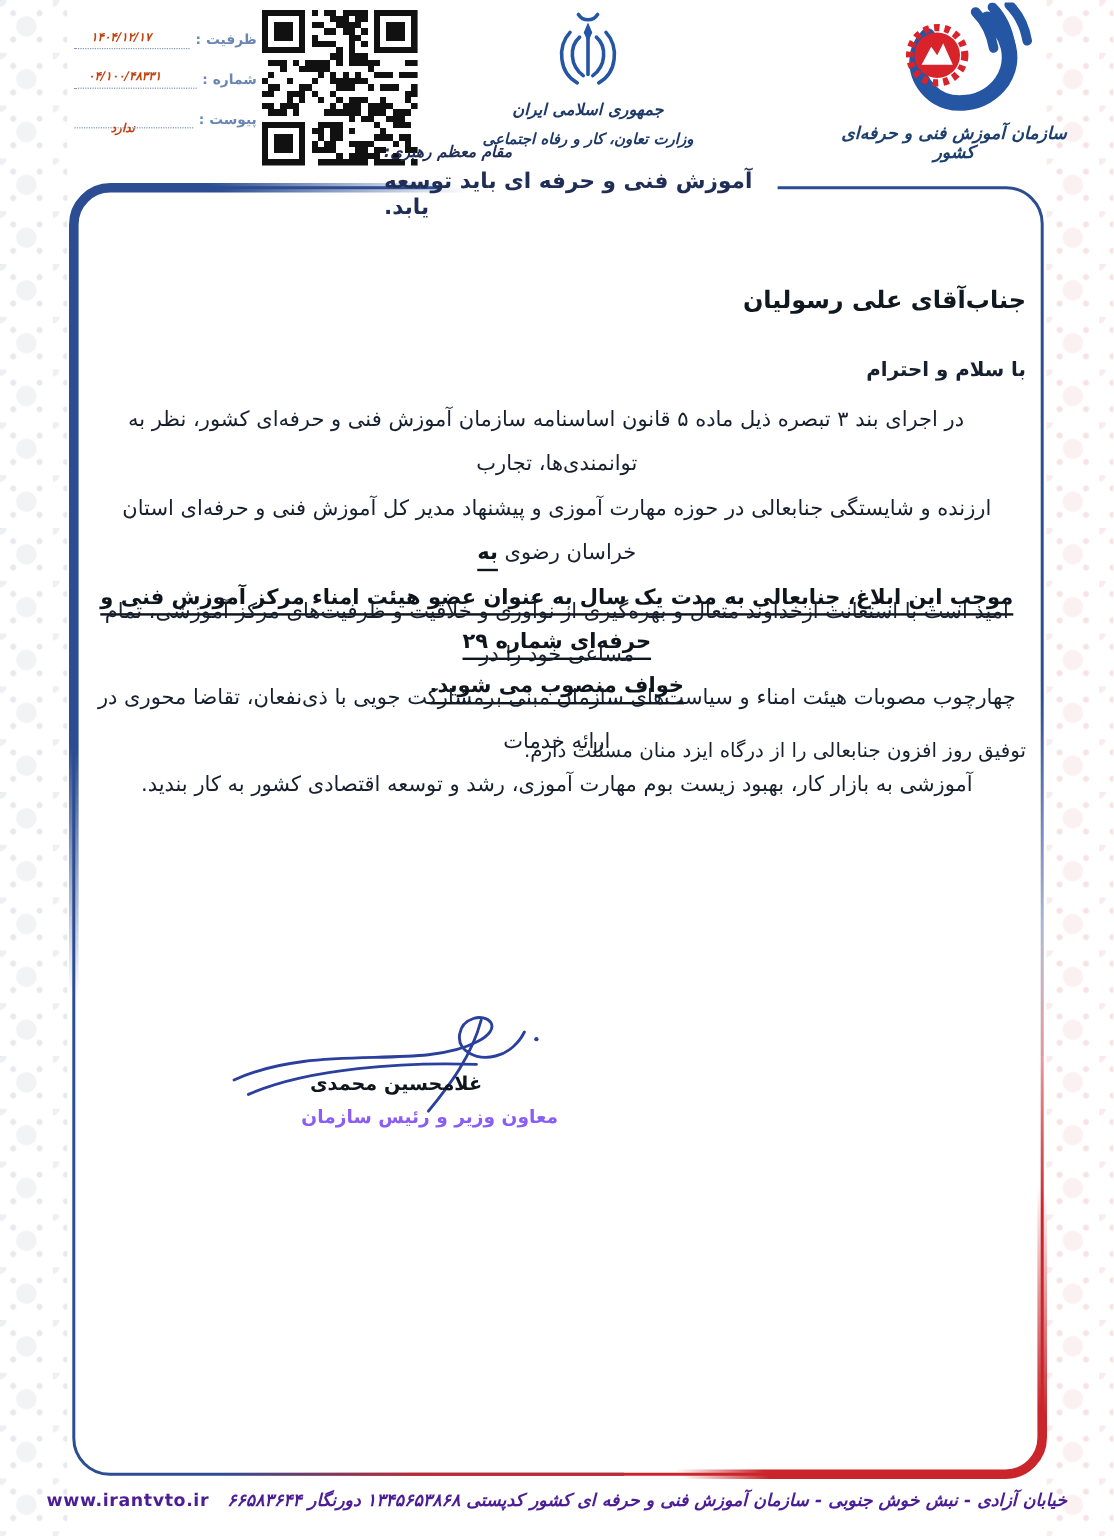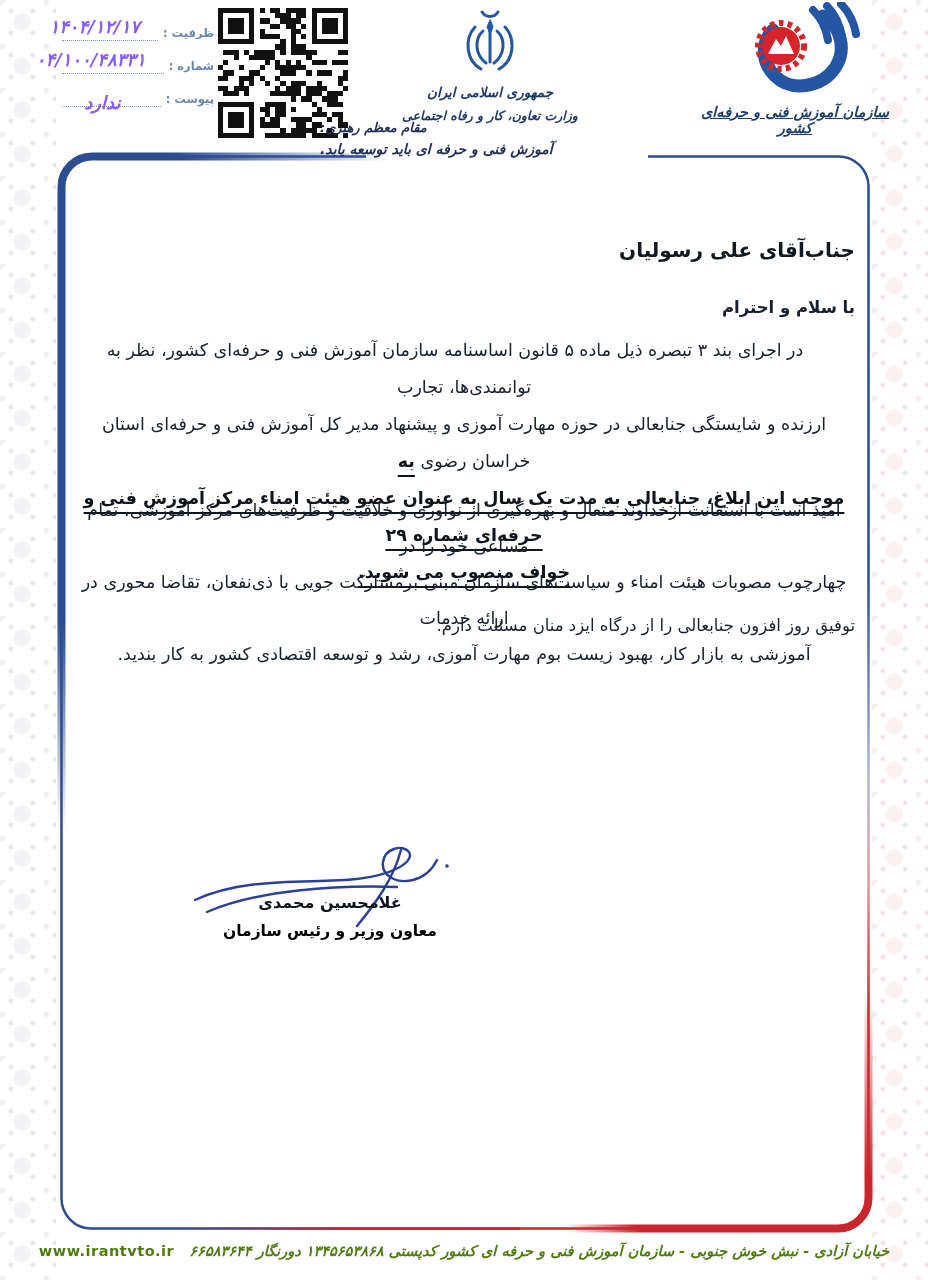--- a/index.html
+++ b/index.html
@@ -19,61 +19,61 @@
       radial-gradient(circle at 11px 11px, rgba(205,80,90,.16) 2px, transparent 3px),
       radial-gradient(circle at 0px 0px,  rgba(205,80,90,.11) 5px, transparent 6px),
       radial-gradient(circle at 22px 22px, rgba(205,80,90,.08) 8px, transparent 9px);}
 
   
   .meta{position:absolute;left:62px;top:8px;width:152px;}
   .meta-row{display:flex;direction:rtl;align-items:flex-end;gap:5px;height:33px;}
   .meta-label{color:#6a86b5;font-size:11.5px;font-weight:bold;white-space:nowrap;padding-bottom:1px;}
   .meta-line{flex:1;border-bottom:1.6px dotted #7d96bd;position:relative;height:100%;}
   .meta-value{position:absolute;bottom:3px;left:0;right:18px;text-align:center;
-    color:#8b5cf6;font-weight:bold;font-size:18px;font-style:italic;white-space:nowrap;}
+    color:#c2410c;font-weight:bold;font-size:10px;font-style:italic;white-space:nowrap;}
   .meta-value.onLine{bottom:-7px;background:transparent;}
 
   .qr-box{position:absolute;left:218px;top:8px;width:130px;height:130px;background:#fff;}
 
   
   .gov{position:absolute;left:398px;top:6px;width:184px;text-align:center;direction:rtl;}
   .gov .rep{font-size:13.5px;font-weight:bold;font-style:italic;color:#1e3a68;margin-top:4px;}
   .gov .min{font-size:12.5px;font-weight:bold;font-style:italic;color:#1e3a68;margin-top:8px;}
 
   
   .org{position:absolute;left:688px;top:2px;width:214px;text-align:center;direction:rtl;}
-  .org .name{font-size:14.5px;font-weight:bold;font-style:italic;color:#1c3f6e;margin-top:2px;text-decoration:underline;}
+  .org .name{font-size:14.5px;font-weight:bold;font-style:italic;color:#1c3f6e;margin-top:2px;}
 
   
   .slogan{position:absolute;left:320px;top:120px;width:320px;text-align:left;direction:rtl;color:#1f2d57;}
   .slogan .src{font-size:13px;font-weight:bold;font-style:italic;}
-  .slogan .txt{font-size:14px;font-weight:bold;font-style:italic;margin-top:6px;}
+  .slogan .txt{font-size:18px;font-weight:bold;margin-top:6px;}
 
   .frame-svg{position:absolute;left:0;top:0;pointer-events:none;}
 
   
   .abs{position:absolute;direction:rtl;color:#16202e;}
   .addressee{top:238px;right:73px;font-size:20px;font-weight:bold;color:#101820;}
   .salutation{top:298px;right:73px;font-size:16.5px;font-weight:bold;}
   .para{right:73px;width:782px;font-size:17.5px;line-height:37px;text-align:center;}
   .p1{top:332px;}
   .p2{top:492px;line-height:36px;}
   .indent{text-indent:18px;}
   .u{font-weight:bold;text-decoration:underline;text-underline-offset:8px;
      text-decoration-thickness:1.5px;color:#0e151c;}
   .closing{top:616px;right:73px;font-size:16.5px;}
 
   .sig-svg{position:absolute;left:185px;top:838px;}
   .sig-name{position:absolute;left:195px;top:893px;width:270px;text-align:center;
     font-size:16px;font-weight:bold;color:#0e151c;direction:rtl;}
-  .sig-title{position:absolute;left:195px;top:922px;width:270px;text-align:center;
-    font-size:15.5px;font-weight:bold;color:#000000;direction:rtl;}
+  .sig-title{position:absolute;left:195px;top:922px;width:270px;text-align:right;
+    font-size:15.5px;font-weight:bold;color:#8b5cf6;direction:rtl;}
 
   .footer{position:absolute;left:0;top:1243px;width:928px;text-align:center;direction:rtl;
-    font-size:14.5px;font-weight:bold;font-style:italic;color:#4d7c0f;}
+    font-size:14.5px;font-weight:bold;font-style:italic;color:#4c1d95;}
   .footer .site{direction:ltr;unicode-bidi:embed;font-style:normal;margin-right:10px;letter-spacing:.5px;}
 </style>
 </head>
 <body>
 
 <div class="page">
 
   <div class="strip left"></div>
   <div class="strip right"></div>
 

